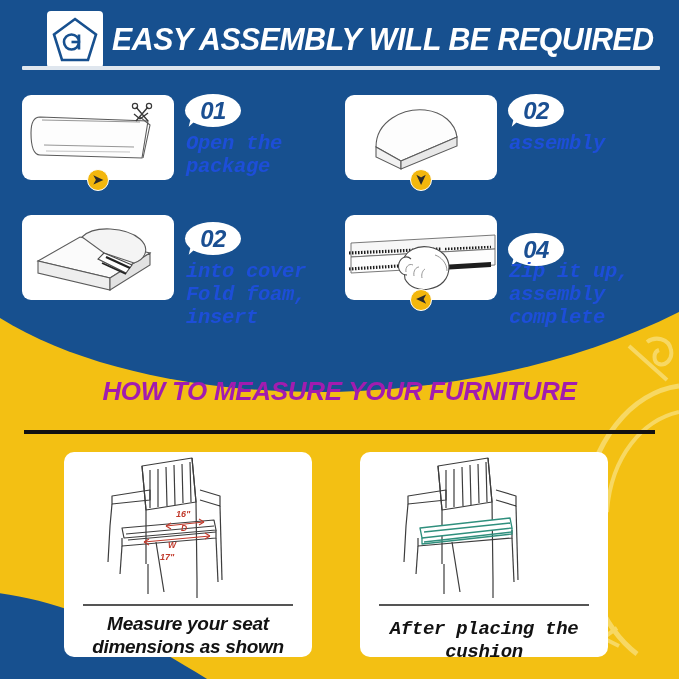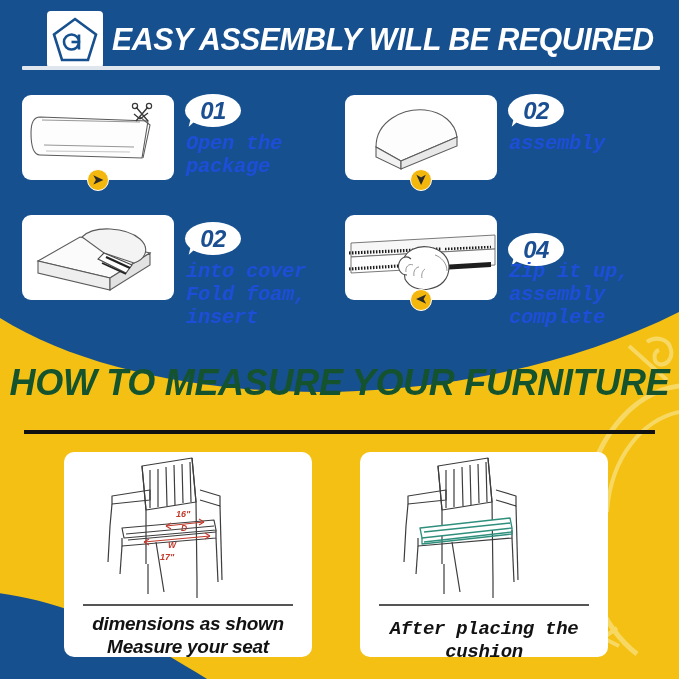--- a/index.html
+++ b/index.html
@@ -141,25 +141,25 @@
     font-weight: bold;
     font-style: italic;
     line-height: 23px;
     letter-spacing: -0.3px;
     font-family: Liberation Mono, monospace;
   }
 
   
   .measure-title {
     position: absolute;
-    left: 0; top: 362px;
+    left: 0; top: 376px;
     width: 679px;
     text-align: center;
-    color: #14532d;
-    font-size: 36px;
+    color: #a21caf;
+    font-size: 26px;
     font-weight: bold;
     font-style: italic;
     letter-spacing: -0.3px;
     z-index: 6;
     white-space: nowrap;
   }
   .measure-rule {
     position: absolute;
     left: 24px; top: 430px;
     width: 631px; height: 3.5px;
@@ -407,22 +407,22 @@
         <path d="M80,90 L85,87 M80,90 L85,93"></path>
         <path d="M146,84 L141,81 M146,84 L141,87"></path>
       </g>
       <text x="112" y="65" fill="#c0392b" font-family="Liberation Sans, sans-serif" font-size="9" font-style="italic" font-weight="bold">16"</text>
       <text x="117" y="79" fill="#c0392b" font-family="Liberation Sans, sans-serif" font-size="8.5" font-style="italic" font-weight="bold">D</text>
       <text x="104" y="96" fill="#c0392b" font-family="Liberation Sans, sans-serif" font-size="8.5" font-style="italic" font-weight="bold">W</text>
       <text x="96" y="108" fill="#c0392b" font-family="Liberation Sans, sans-serif" font-size="9" font-style="italic" font-weight="bold">17"</text>
     </svg>
     <div class="mcard-sep"></div>
     <div class="mcard-cap">
+      <div>Measure your seat</div>
       <div>dimensions as shown</div>
-      <div>Measure your seat</div>
     </div>
   </div>
 
   <div class="mcard" style="left:360px; top:452px; width:248px; height:205px;font-family:Liberation Mono, monospace;">
     <svg class="mcard-illus" viewBox="0 0 248 152">
       <g fill="none" stroke="#3d3d3d" stroke-width="1.2" stroke-linejoin="round">
         <path d="M78,14 L128,6 L132,50 L82,58 Z"></path>
         <path d="M86,18 L86,56 M94,17 L94,55 M102,15 L103,54
                  M110,13 L111,53 M118,12 L119,51 M126,10 L127,50"></path>
         <path d="M78,14 L82,58 L82,112"></path>

